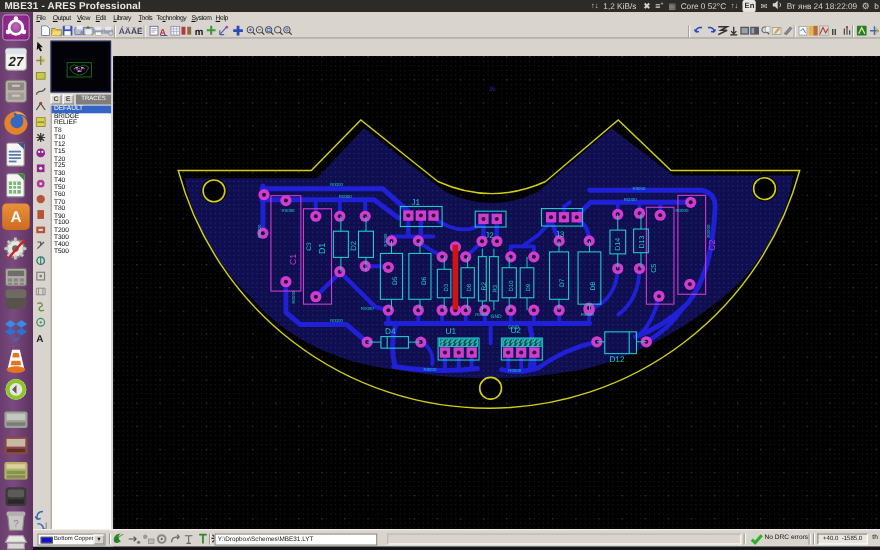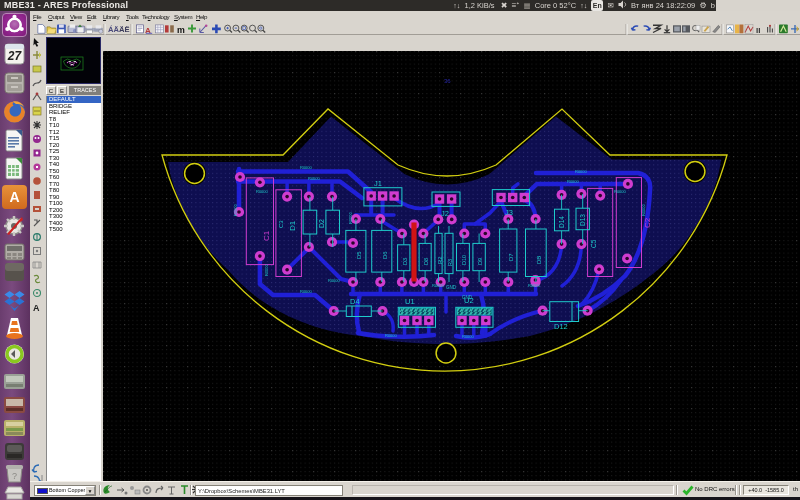--- a/index.html
+++ b/index.html
@@ -1,18 +1,18 @@
 <!DOCTYPE html>
 <html><head>
 <meta charset="utf-8">
 <style>
   html,body{margin:0;padding:0;width:800px;height:500px;overflow:hidden;background:#000;}
   *{box-sizing:border-box;font-family:"Liberation Sans",sans-serif;}
   #root{position:absolute;top:0;left:0;width:800px;height:500px;background:#d8d4cd;overflow:hidden;}
-  #toppanel{position:absolute;top:0;left:0;width:716px;height:11px;background:#2d2b28;color:#dfdbd7;}
+  #toppanel{position:absolute;top:0;left:0;width:800px;height:11px;background:#2d2b28;color:#dfdbd7;}
   #title{position:absolute;left:4px;top:0px;font-weight:bold;font-size:9px;letter-spacing:0.2px;color:#eceae6;}
   #tray{position:absolute;right:1px;top:0;height:11px;font-size:7.5px;color:#d8d4cf;white-space:nowrap;line-height:11px;}
   #tray .ic{display:inline-block;vertical-align:top;line-height:11px;}
   #menubar{position:absolute;top:11px;left:30px;width:770px;height:11px;background:#d9d5ce;font-size:6.2px;letter-spacing:-0.4px;color:#111;}
   #menubar span{position:absolute;top:1.5px;}
   #toolbar{position:absolute;top:22px;left:34px;width:770px;height:13px;background:#d9d5ce;border-bottom:1px solid #a19d96;}
   #launcher{position:absolute;top:11px;left:0;width:30px;height:489px;background:linear-gradient(90deg,#6a3d6e 0%,#7a4a7e 40%,#5c315f 100%);}
   .ltile{position:absolute;left:2px;width:25px;border-radius:4px;overflow:hidden;}
   #palette{position:absolute;top:35px;left:30px;width:14px;height:446px;background:#d9d5ce;}
   #sidepanel{position:absolute;top:35px;left:44px;width:59px;height:446px;background:#d9d5ce;}

